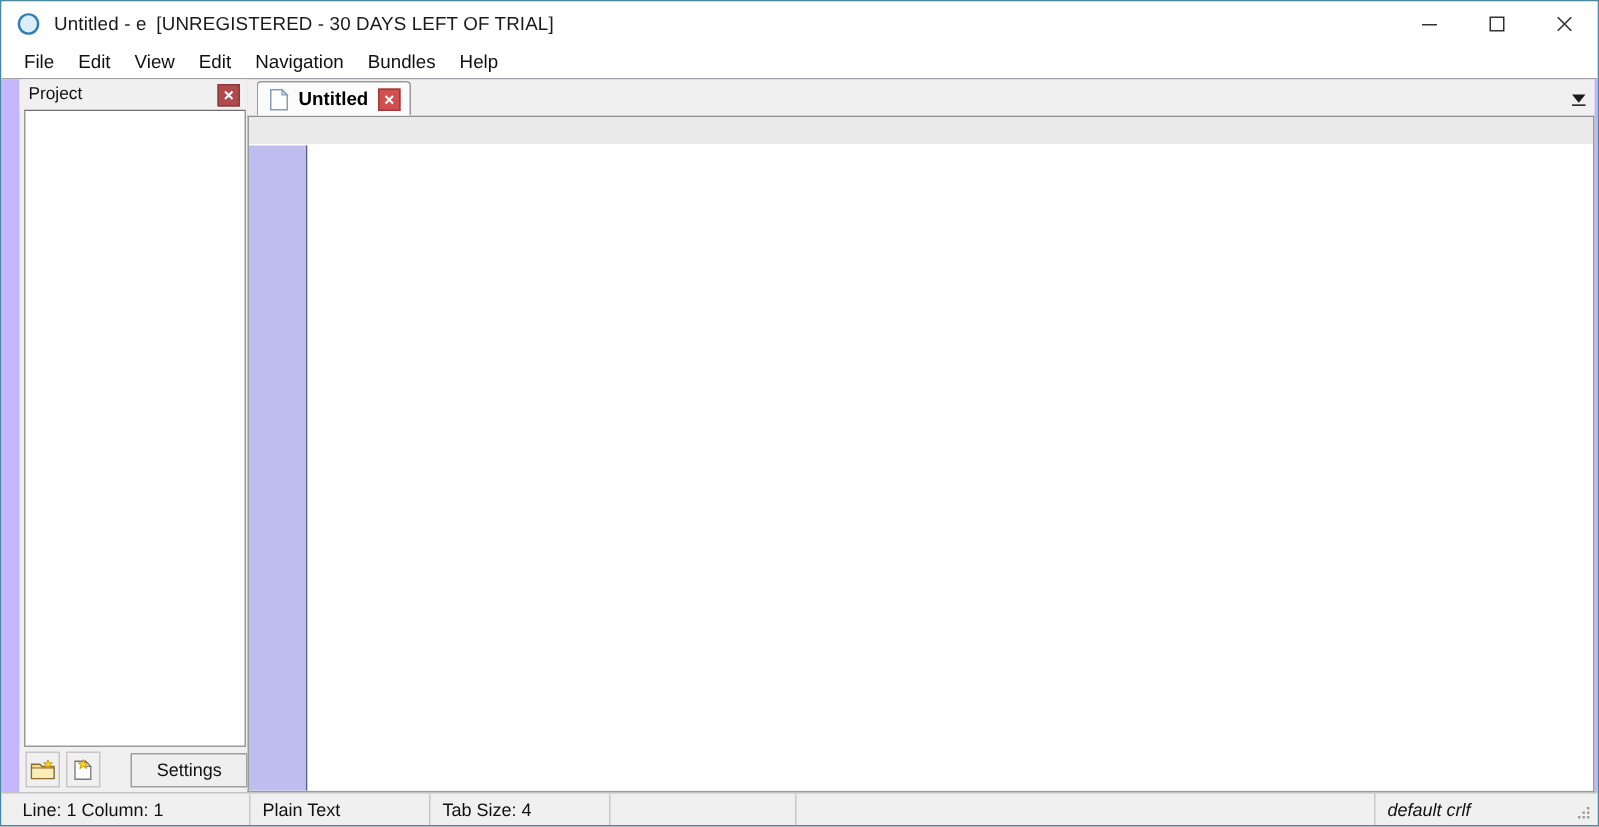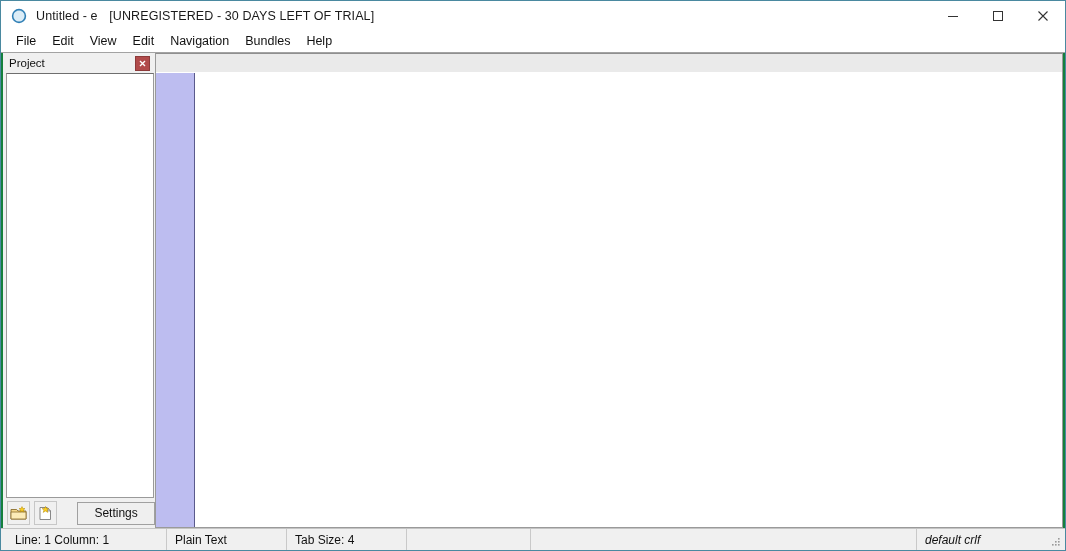--- a/index.html
+++ b/index.html
@@ -46,21 +46,21 @@
     margin-right: 9px;
     flex: 0 0 auto;
   }
   .title-text {
     font-size: 12.5px;
     color: #1a1a1a;
     white-space: nowrap;
     letter-spacing: 0.1px;
   }
   .title-text .tname { margin-right: 3px; }
-  .title-text .ttrial { margin-left: 5px; }
+  .title-text .ttrial { }
   .win-controls {
     position: absolute;
     right: 0; top: 0;
     height: 29px;
     display: flex;
   }
   .win-btn {
     width: 45px;
     height: 29px;
     display: flex;
@@ -84,23 +84,23 @@
     font-size: 12.5px;
     color: #111111;
     padding: 2px 8px 3px 8px;
     white-space: nowrap;
   }
 
   
   .body-area {
     flex: 1 1 auto;
     display: flex;
-    background: #15803d;
+    background: #c4b5fd;
     min-height: 0;
-    padding-left: 2px;
+    padding-left: 12px;
   }
 
   
   .project-panel {
     width: 152px;
     min-width: 152px;
     display: flex;
     flex-direction: column;
     background: #f0f0f0;
   }
@@ -371,20 +371,43 @@
           </svg>
         </div>
         <div class="settings-btn">
           <span>Settings</span>
         </div>
       </div>
     </div>
 
     <div class="editor-side">
 
+      <div class="tabbar">
+        <div class="doc-tab">
+          <span>
+            <svg class="doc-tab-icon" viewBox="0 0 14 15">
+              <path d="M1.5 0.8 L9 0.8 L12.5 4.3 L12.5 14.2 L1.5 14.2 Z" fill="#ffffff" stroke="#8a9bb5" stroke-width="1"></path>
+              <path d="M9 0.8 L9 4.3 L12.5 4.3 Z" fill="#c3d4ea" stroke="#8a9bb5" stroke-width="0.8"></path>
+            </svg>
+          </span>
+          <span class="doc-tab-label">Untitled</span>
+          <span class="tab-close">
+            <svg width="9" height="9" viewBox="0 0 9 9">
+              <path d="M2 2 L7 7 M7 2 L2 7" stroke="#ffffff" stroke-width="1.4" fill="none"></path>
+            </svg>
+          </span>
+        </div>
+
+        <div class="tab-dropdown">
+          <svg width="11" height="9" viewBox="0 0 11 9">
+            <path d="M1 1 L10 1 L5.5 6.5 Z" fill="#1a1a1a"></path>
+            <rect x="1" y="7.6" width="9" height="1" fill="#1a1a1a"></rect>
+          </svg>
+        </div>
+      </div>
 
       <div class="editor-frame">
         <div class="editor-topstrip"></div>
         <div class="editor-main">
           <div class="editor-gutter"></div>
           <div class="editor-text"></div>
         </div>
       </div>
 
     </div>

